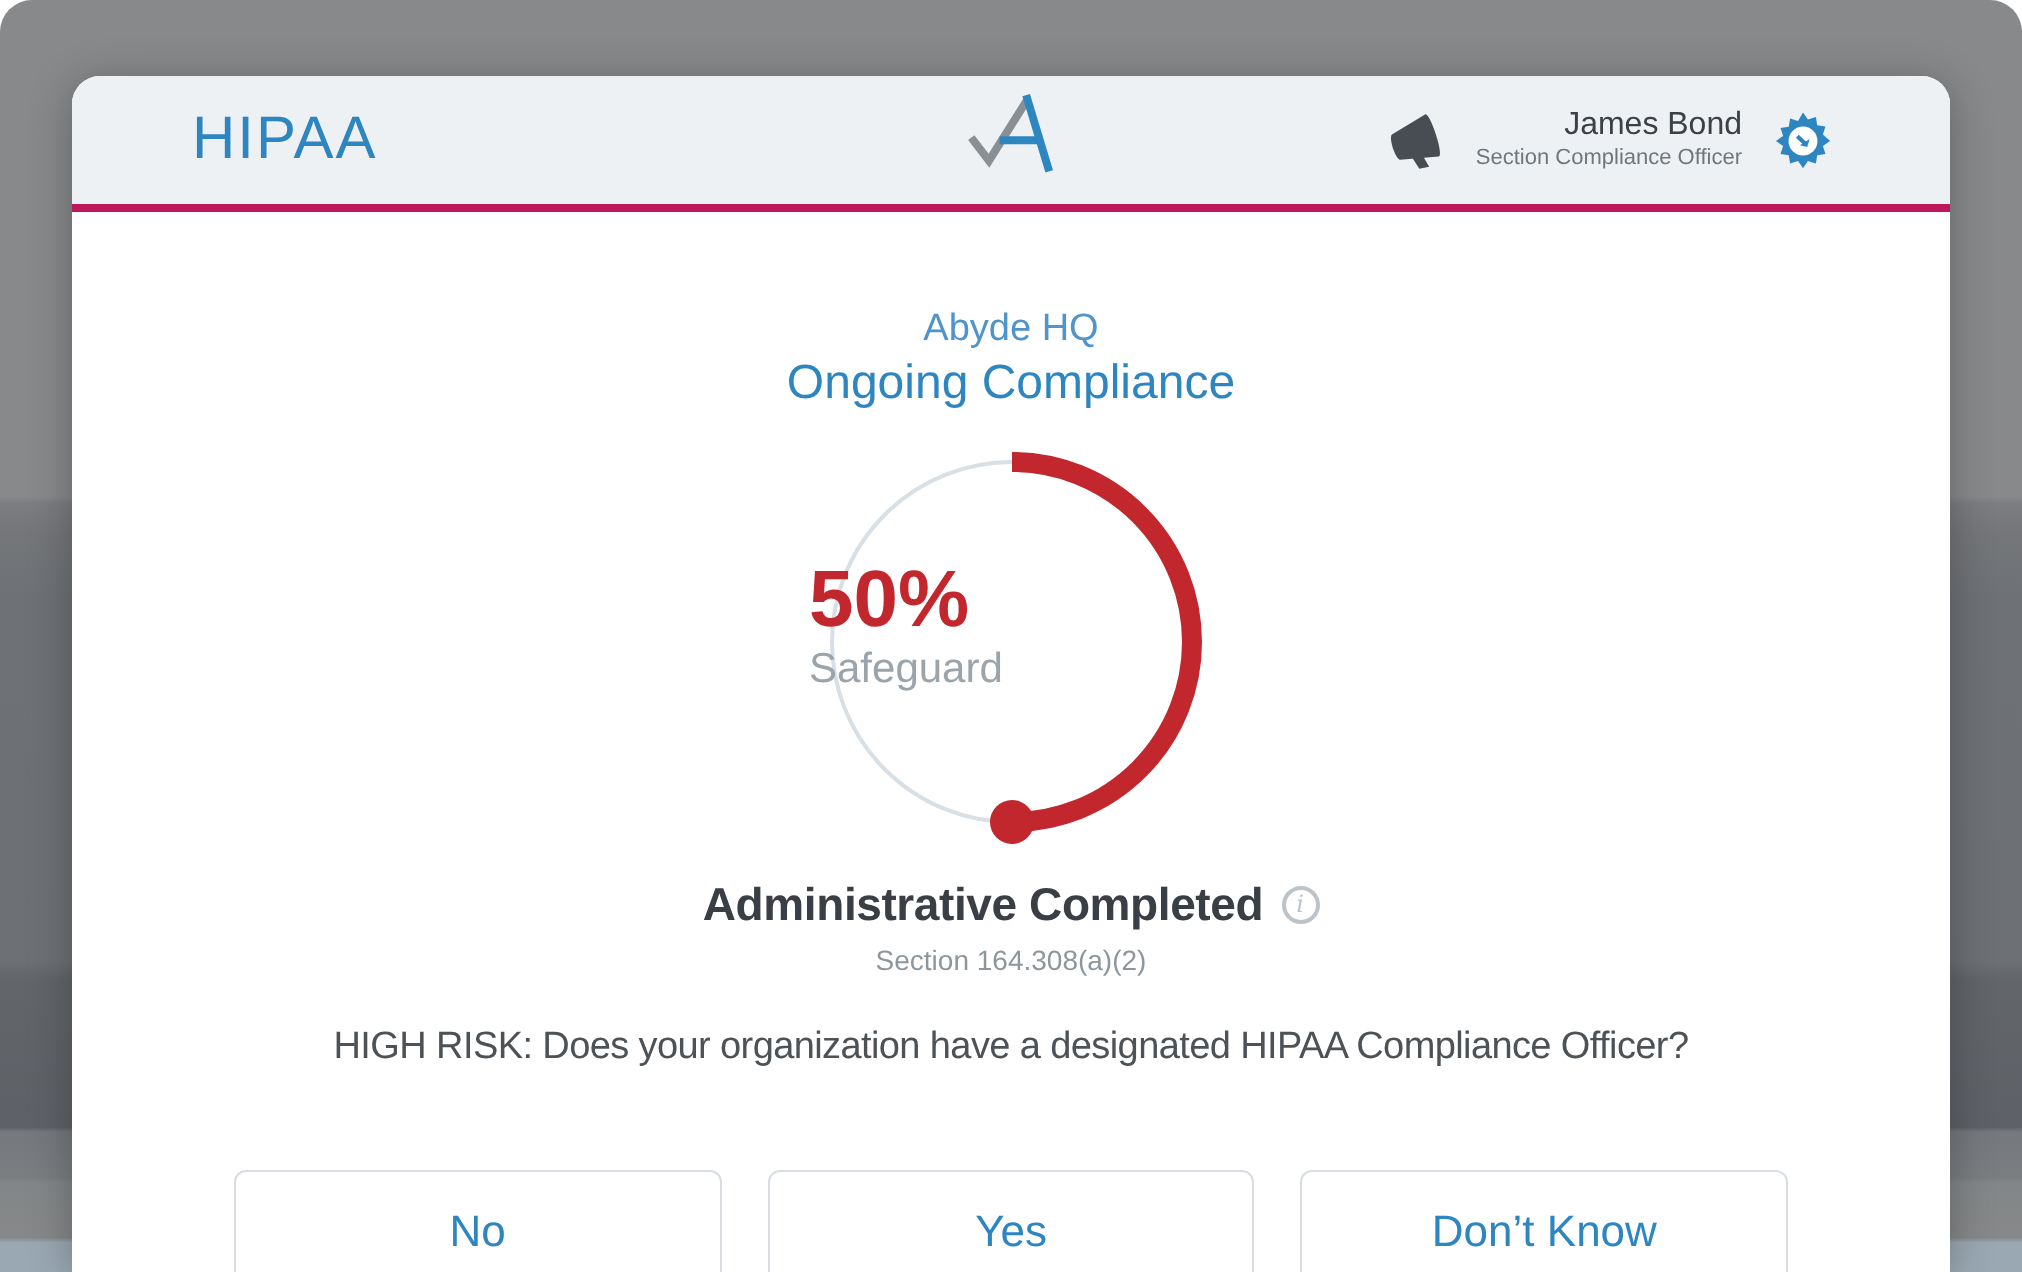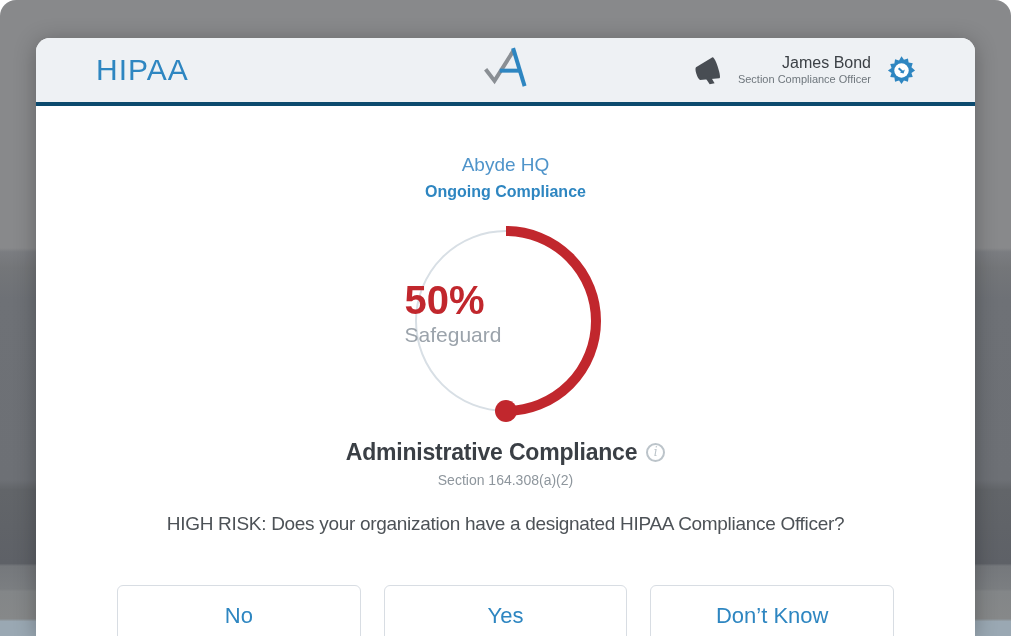--- a/index.html
+++ b/index.html
@@ -33,36 +33,36 @@
   .modal {
     position:absolute; left:36px; top:38px; width:939px; height:598px;
     background:#ffffff; border-radius:14px 14px 0 0;
     box-shadow:0 3px 22px rgba(0,0,0,.28);
   }
 
   
   .modal-header {
     position:relative; height:68px; background:#eef1f4;
     border-radius:14px 14px 0 0;
-    border-bottom:4px solid #0c4a6e;
+    border-bottom:4px solid #be185d;
     display:flex; align-items:center; justify-content:space-between;
     padding:0 58px 0 60px;
   }
   .brand { font-size:30px; letter-spacing:1px; color:#2e86c1; }
   .brand-logo { position:absolute; left:50%; top:50%; transform:translate(-50%,-50%); }
   .header-right { display:flex; align-items:center; gap:15px; }
   .megaphone-btn, .gear-btn { display:flex; align-items:center; cursor:pointer; background:none; border:none; padding:0; }
   .user-block { text-align:right; line-height:1.15; cursor:pointer; }
   .user-name { font-size:16px; font-weight:normal; color:#3c4146; }
   .user-role { font-size:11px; color:#6f777d; }
 
   
   .content { text-align:center; }
   .org-name { margin-top:48px; font-size:19px; line-height:22px; color:#4f94ca; }
-  .page-title { margin-top:4px; font-size:16px; line-height:24px; font-weight:bold; color:#2e86c1; }
+  .page-title { margin-top:4px; font-size:24px; line-height:24px; font-weight:normal; color:#2e86c1; }
 
   .ring-wrap { position:relative; width:202px; height:202px; margin:16px auto 0; }
   .ring-center {
     position:absolute; inset:0; display:flex; flex-direction:column;
     align-items:flex-start; justify-content:center; transform:translateY(-7px);
     pointer-events:none;
   }
   .ring-percent { font-size:40px; font-weight:bold; color:#c1272d; line-height:42px; }
   .ring-label   { font-size:21px; color:#9ba3ab; line-height:28px; }
 
@@ -136,21 +136,21 @@
           <path id="progress-arc" fill="none" stroke="#c1272d" stroke-width="10" d="M 101 11 A 90 90 0 0 1 101.00000000000001 191"></path>
           <circle id="progress-dot" r="11" fill="#c1272d" cx="101.00000000000001" cy="191"></circle>
         </svg>
         <div class="ring-center">
           <div class="ring-percent">50%</div>
           <div class="ring-label">Safeguard</div>
         </div>
       </div>
 
       <div class="safeguard-row">
-        <span class="safeguard-title">Administrative Compliance</span>
+        <span class="safeguard-title">Administrative Completed</span>
         <span class="info-icon">i</span>
       </div>
       <div class="section-ref">Section 164.308(a)(2)</div>
 
       <div class="question">HIGH RISK: Does your organization have a designated HIPAA Compliance Officer?</div>
 
       <div class="answers">
         <button class="answer-btn">No</button>
         <button class="answer-btn">Yes</button>
         <button class="answer-btn">Don’t Know</button>

